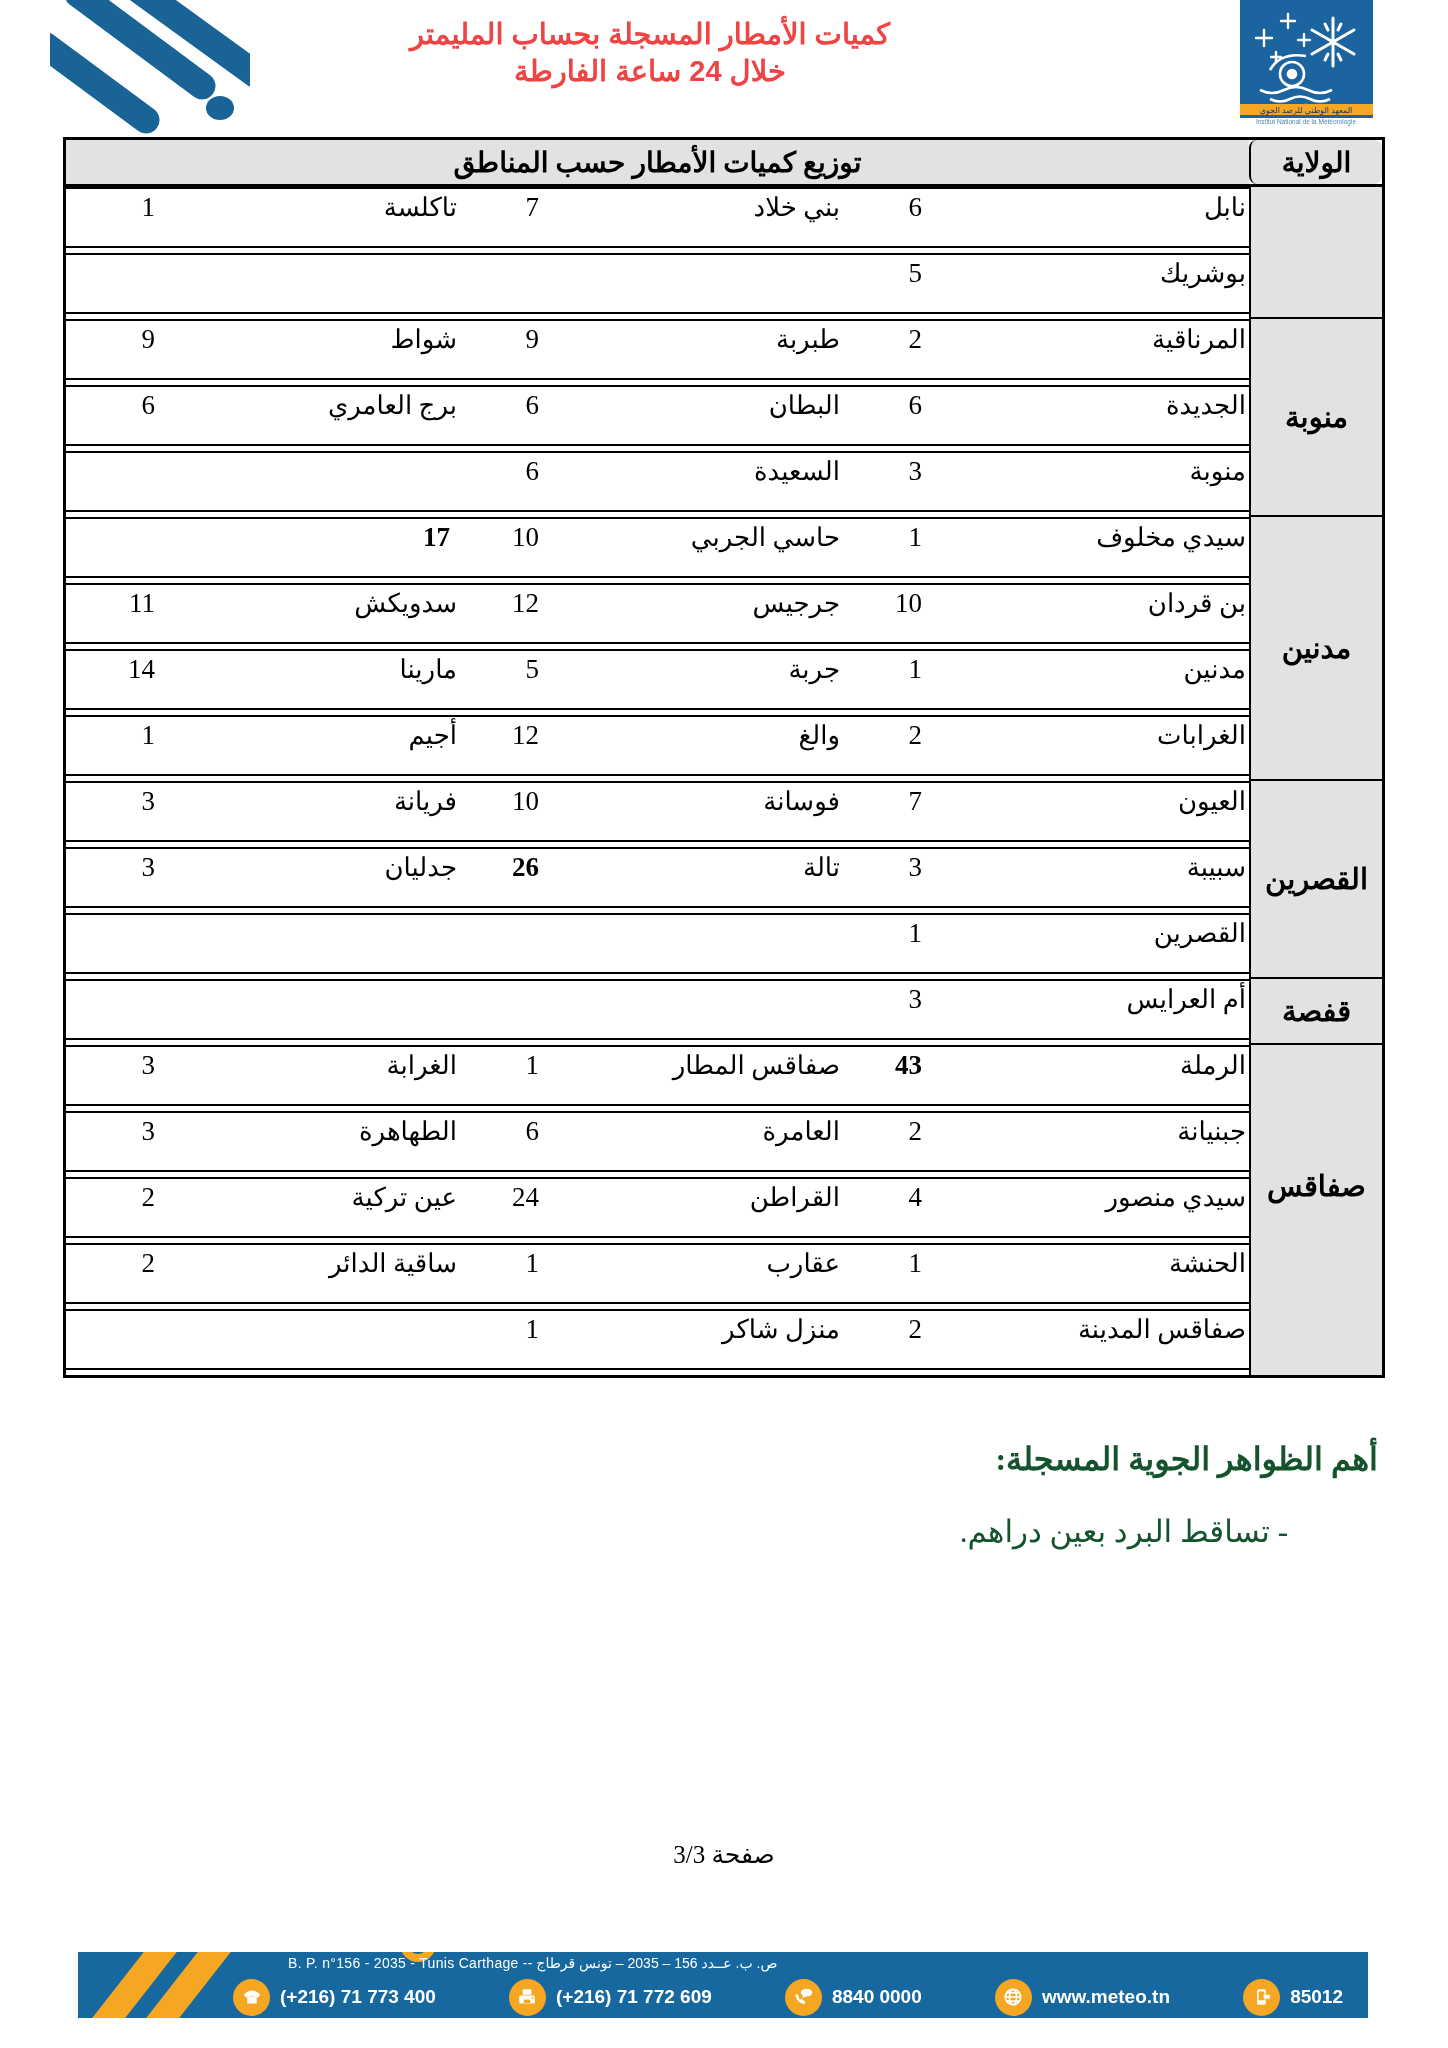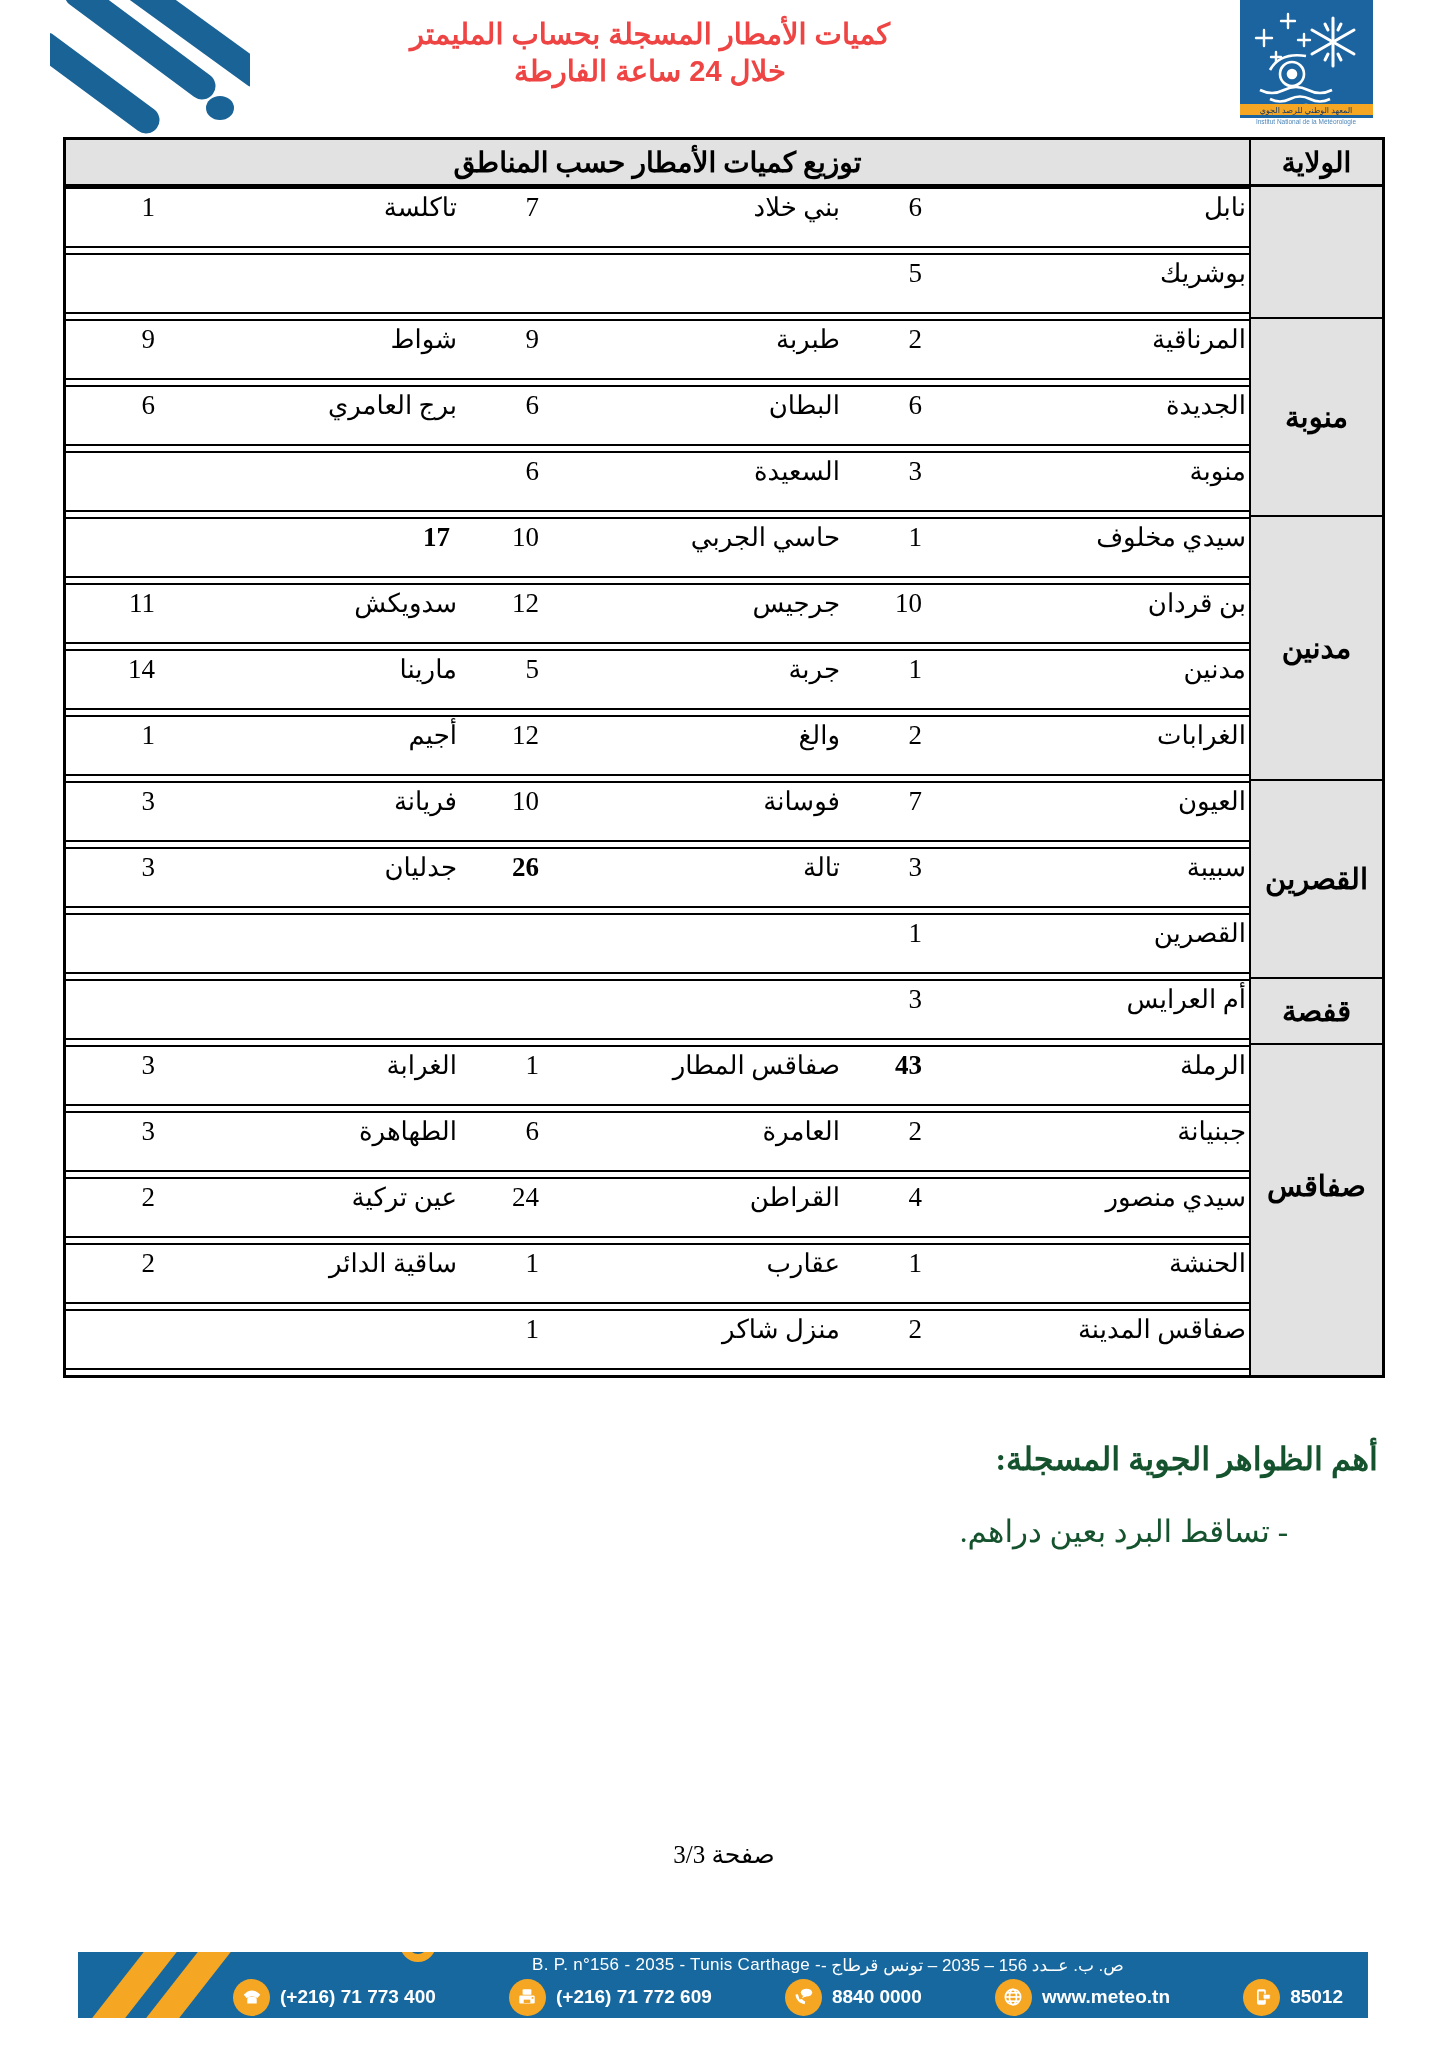--- a/index.html
+++ b/index.html
@@ -12,21 +12,21 @@
              font-family:"Liberation Sans",sans-serif;font-weight:bold;font-size:29px;
              line-height:37px;color:#ef4444;}
   .logo-inm{position:absolute;left:1240px;top:0;width:133px;height:126px;}
 
   
   .rain-table{position:absolute;left:63px;top:137px;width:1322px;direction:rtl;
               border:3px solid #000;box-sizing:border-box;background:#fff;}
   .thead{display:flex;height:47px;border-bottom:3px solid #000;box-sizing:border-box;}
   .th{background:#e2e2e2;display:flex;align-items:center;justify-content:center;
       font-weight:bold;font-size:28px;box-sizing:border-box;}
-  .th-wilaya{width:133px;border-left:2px solid #000;}
+  .th-wilaya{width:133px;border-left:2px solid #000;border-radius:8px;}
   .th-main{flex:1;}
   .tbody{display:flex;direction:rtl;}
   .col-wilaya{width:133px;background:#e2e2e2;border-left:2px solid #000;box-sizing:border-box;
               display:flex;flex-direction:column;}
   .wgroup{box-sizing:border-box;border-bottom:2px solid #000;display:flex;align-items:center;
           justify-content:center;font-weight:bold;font-size:29px;}
   .wgroup:last-child{border-bottom:none;}
   .col-rows{flex:1;display:flex;flex-direction:column;}
   .trow{height:61px;margin-bottom:5px;border-top:2px solid #000;border-bottom:2px solid #000;
         box-sizing:border-box;display:grid;
@@ -48,21 +48,21 @@
   
   .footer-bar{position:absolute;left:78px;top:1952px;width:1290px;height:66px;
               background:#16689f;overflow:hidden;color:#fff;
               font-family:"Liberation Sans",sans-serif;}
   .stripe{position:absolute;width:26px;height:150px;background:#f5a623;top:-35px;}
   .stripe1{left:38px;transform:rotate(38deg);}
   .stripe2{left:92px;transform:rotate(38deg);}
   .ring{position:absolute;left:322px;top:-26px;width:36px;height:36px;border-radius:50%;
         border:8px solid #f5a623;box-sizing:border-box;}
   .addr{position:absolute;top:3px;left:0;right:0;text-align:center;padding-left:210px;
-        font-size:17px;letter-spacing:0.3px;display:flex;justify-content:center;}
+        font-size:14px;letter-spacing:0.3px;display:flex;}
   .contacts{position:absolute;left:155px;right:25px;top:24px;height:42px;display:flex;
             align-items:center;justify-content:space-between;gap:21px;}
   .contact{display:flex;align-items:center;gap:10px;font-size:19px;font-weight:bold;}
   .cicon{width:37px;height:37px;border-radius:50%;background:#f5a623;display:flex;
          align-items:center;justify-content:center;flex:0 0 auto;}
 </style>
 </head>
 <body>
 
 <div class="page">

